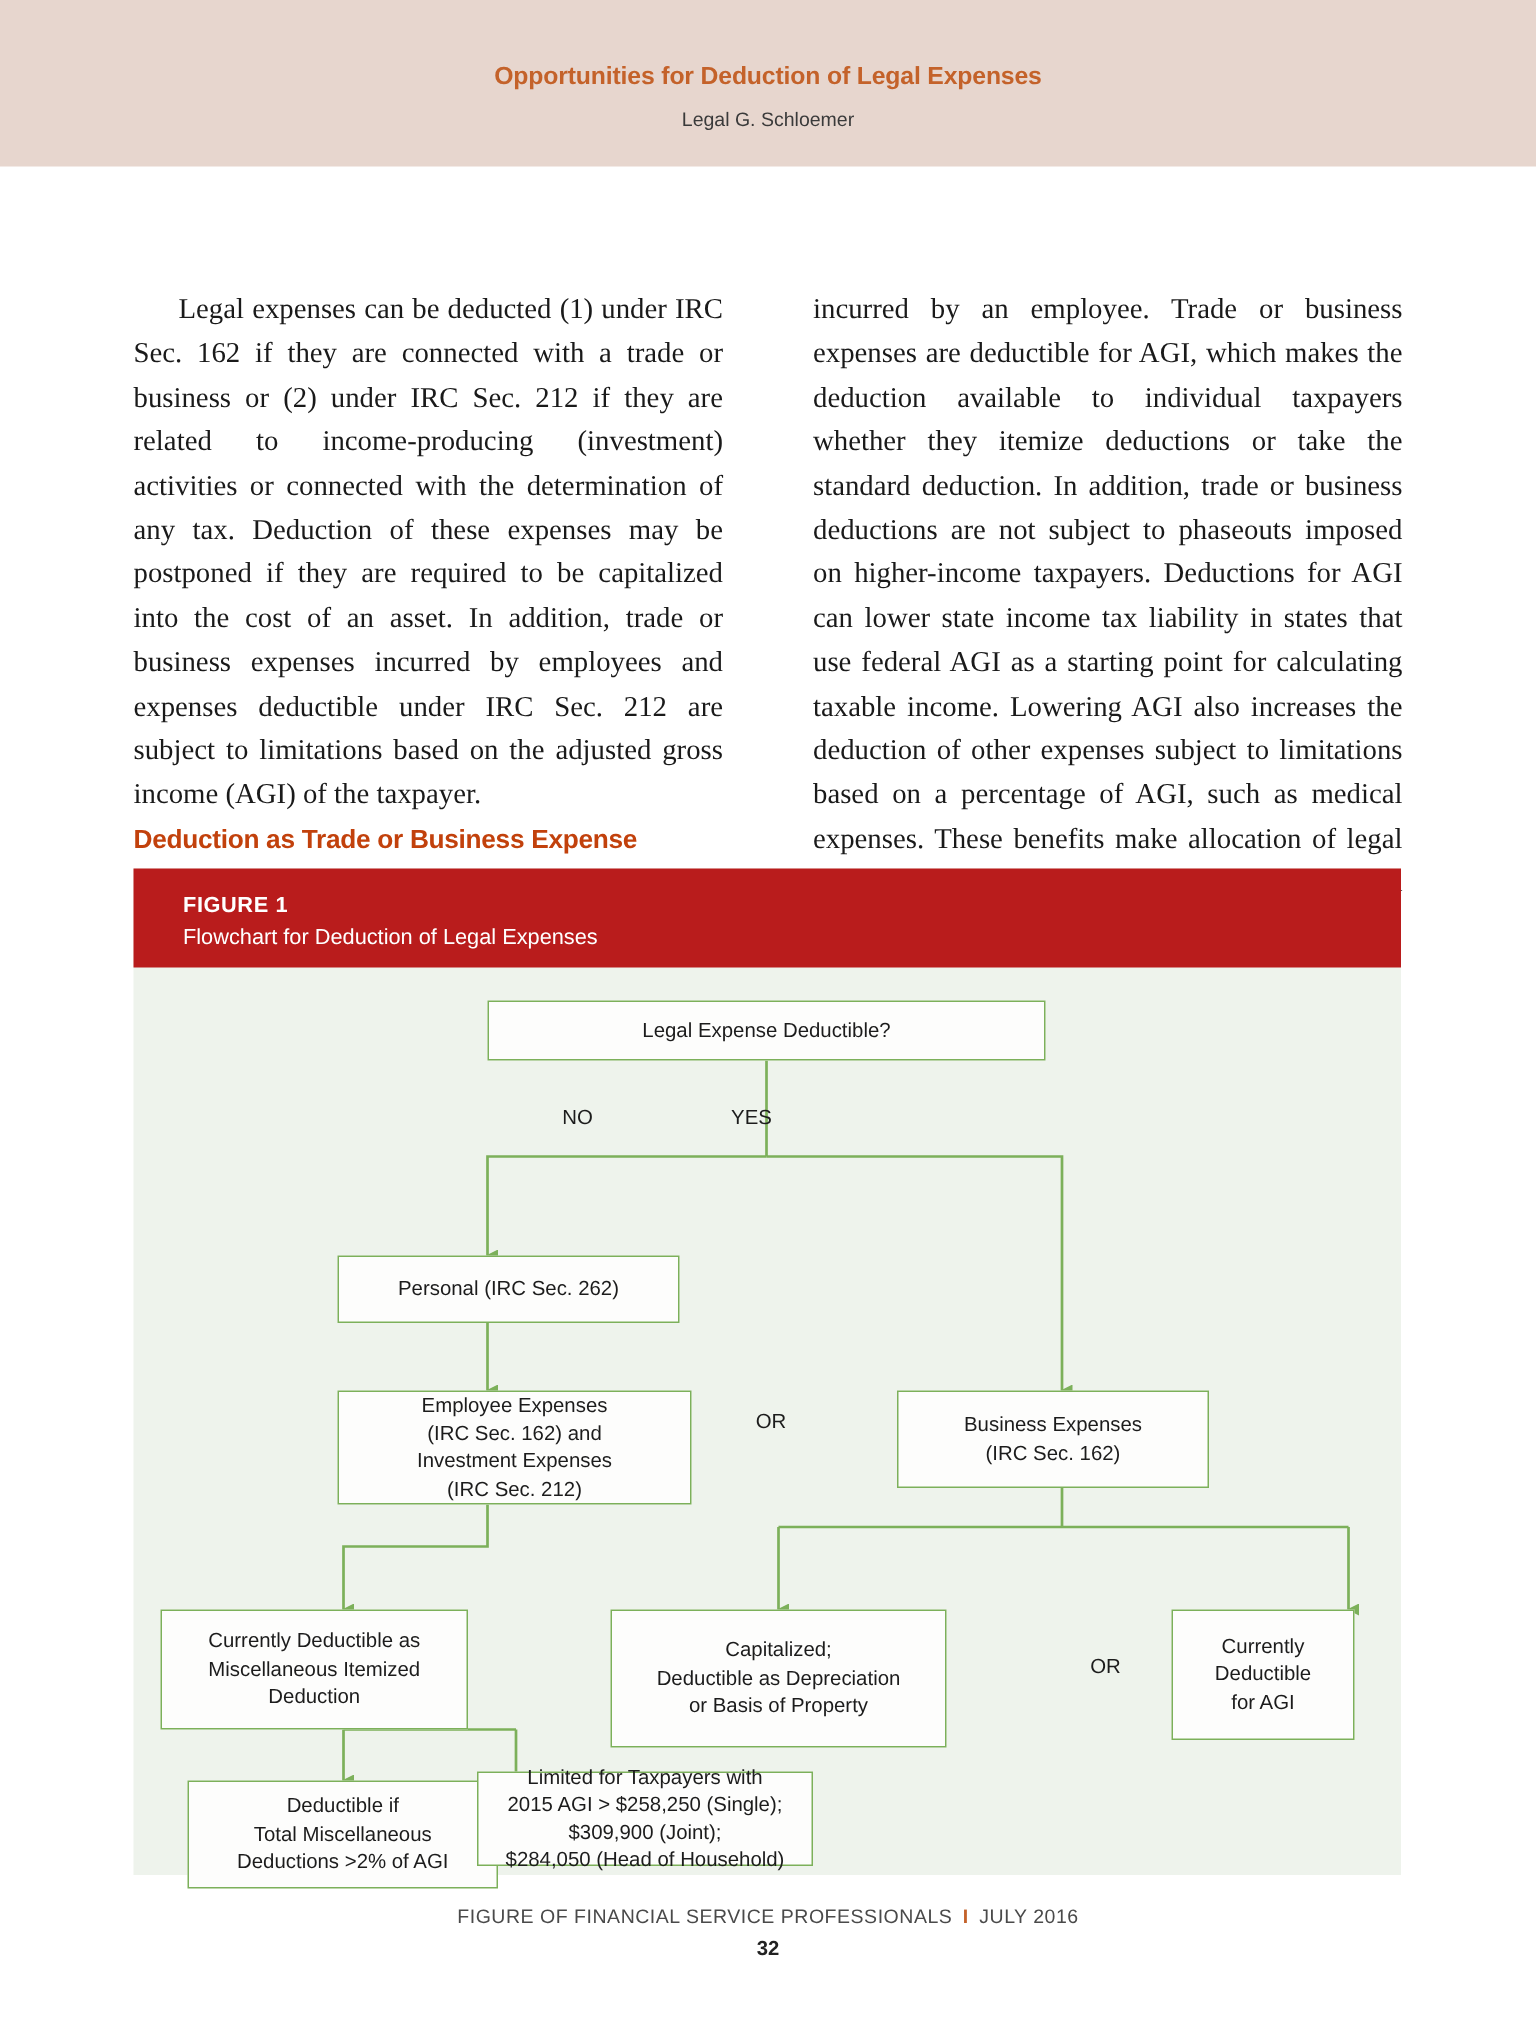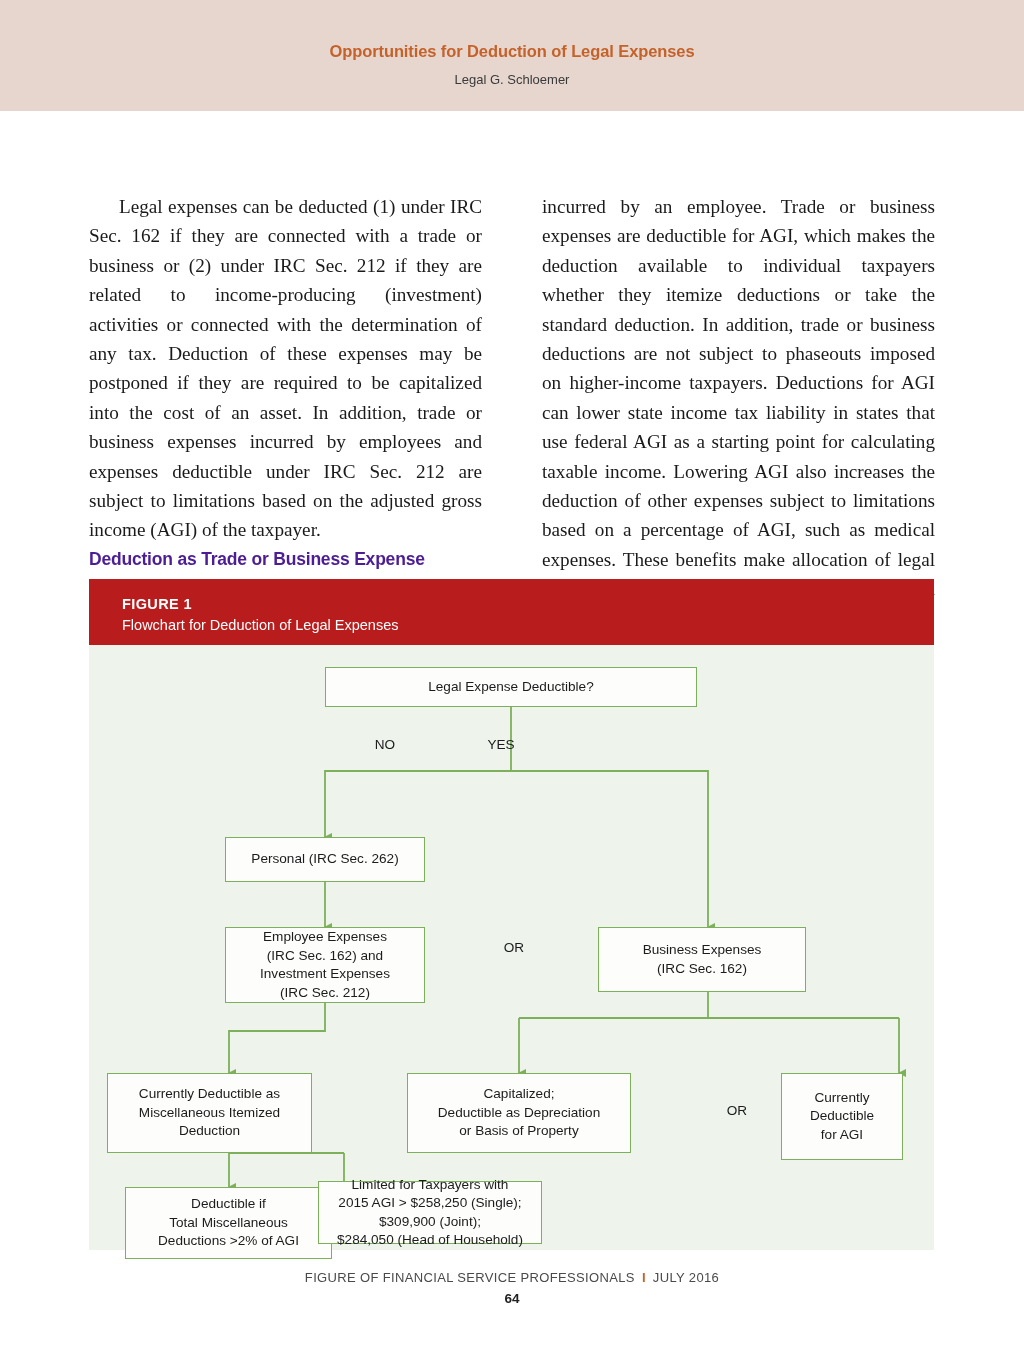--- a/index.html
+++ b/index.html
@@ -61,21 +61,21 @@
     margin: 0;
     text-indent: 30px;
   }
   .col p.noindent { text-indent: 0; }
 
   .section-head {
     margin: 18px 0 1px 0;
     font-family: "Liberation Sans", sans-serif;
     font-size: 17.5px;
     font-weight: bold;
-    color: #4c1d95;
+    color: #c2410c;
     text-align: left;
     text-indent: 0;
     letter-spacing: -0.2px;
   }
 
   
   .figure {
     position: absolute;
     left: 89px;
     top: 579px;
@@ -219,39 +219,39 @@
         <path d="M255,508 L255,542" marker-end="url(#ah)"></path>
         <path d="M140,508 L255,508"></path>
       </g>
     </svg>
 
     <div class="node" style="left:236px; top:22px; width:372px; height:40px;">Legal Expense Deductible?</div>
 
     <div class="conn-label" style="left:266px; top:92px; width:60px;">NO</div>
     <div class="conn-label" style="left:382px; top:92px; width:60px;">YES</div>
 
-    <div class="node" style="left:136px; top:192px; width:200px; height:45px;">Personal (IRC Sec. 262)</div>
-
-    <div class="node" style="left:136px; top:282px; width:200px; height:76px; white-space:pre-line;">Employee Expenses
+    <div class="node" style="left:136px; top:192px; width:228px; height:45px;">Personal (IRC Sec. 262)</div>
+
+    <div class="node" style="left:136px; top:282px; width:236px; height:76px; white-space:pre-line;">Employee Expenses
 (IRC Sec. 162) and
 Investment Expenses
 (IRC Sec. 212)</div>
 
     <div class="conn-label" style="left:395px; top:295px; width:60px;">OR</div>
 
     <div class="node" style="left:509px; top:282px; width:208px; height:65px; white-space:pre-line;">Business Expenses
 (IRC Sec. 162)</div>
 
     <div class="node" style="left:18px; top:428px; width:205px; height:80px; white-space:pre-line;">Currently Deductible as
 Miscellaneous Itemized
 Deduction</div>
 
     <div class="conn-label" style="left:320px; top:458px; width:60px;">OR</div>
 
-    <div class="node" style="left:318px; top:428px; width:224px; height:80px; white-space:pre-line;">Capitalized;
+    <div class="node" style="left:318px; top:428px; width:224px; height:92px; white-space:pre-line;">Capitalized;
 Deductible as Depreciation
 or Basis of Property</div>
 
     <div class="conn-label" style="left:618px; top:458px; width:60px;">OR</div>
 
     <div class="node" style="left:692px; top:428px; width:122px; height:87px; white-space:pre-line;">Currently
 Deductible
 for AGI</div>
 
     <div class="node" style="left:36px; top:542px; width:207px; height:72px; white-space:pre-line;">Deductible if
@@ -262,13 +262,13 @@
 2015 AGI &gt; $258,250 (Single);
 $309,900 (Joint);
 $284,050 (Head of Household)</div>
 
   </div>
 </div>
 
 <div class="footer-line">
   <span>FIGURE OF FINANCIAL SERVICE PROFESSIONALS</span><span class="footer-sep">I</span><span>JULY 2016</span>
 </div>
-<div class="footer-page">64</div>
+<div class="footer-page">32</div>
 
 </body></html>

